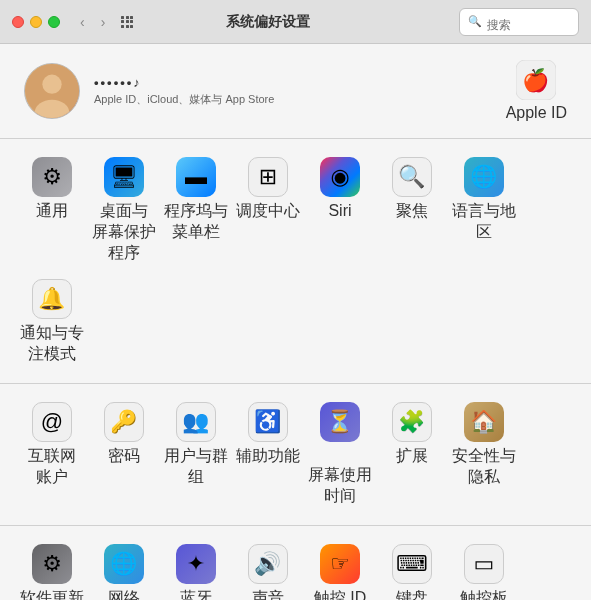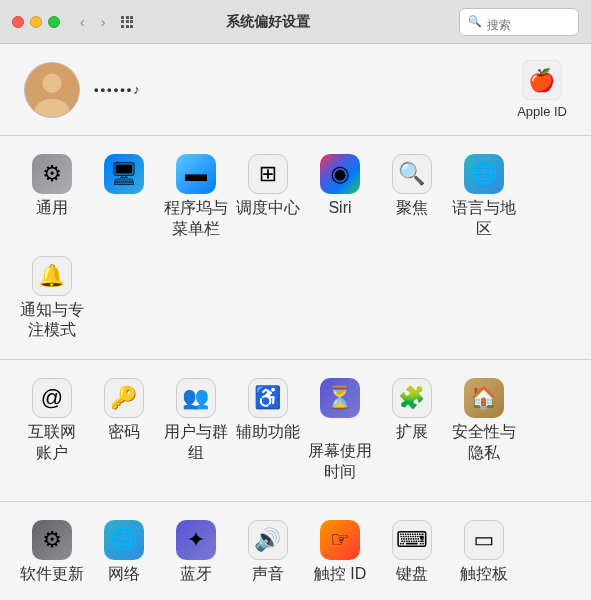--- a/index.html
+++ b/index.html
@@ -134,21 +134,21 @@
       cursor: pointer;
     }
     .profile-icon-img {
       width: 40px;
       height: 40px;
       display: flex;
       align-items: center;
       justify-content: center;
     }
     .profile-icon-label {
-      font-size: 13px;
+      font-size: 16px;
       color: #333;
       text-align: left;
     }
 
     
     .sections {
       overflow-y: auto;
       height: 498px;
     }
     .pref-section {
@@ -248,20 +248,21 @@
       <svg width="56" height="56" viewBox="0 0 56 56">
         <circle cx="28" cy="28" r="28" fill="#d4a06a"></circle>
         <circle cx="28" cy="22" r="10" fill="#e8c090"></circle>
         <ellipse cx="28" cy="52" rx="18" ry="14" fill="#e8c090"></ellipse>
       </svg>
     </div>
     <div data-name="profile-info">
       <div class="profile-name" data-name="profile-name">
         <span style="color:#333; letter-spacing:2px;">••••••</span><span>♪</span>
       </div>
+      <div class="profile-sub" data-name="profile-subtitle">Apple ID、iCloud、媒体与 App Store</div>
     </div>
   </div>
   <div class="profile-right" data-name="profile-right">
 
     <div class="profile-icon-item" data-name="apple-id-button">
       <div class="profile-icon-img" data-name="apple-id-icon">
 <svg width="40" height="40" viewBox="0 0 40 40">
   <rect width="40" height="40" rx="9" fill="#f0f0f0" stroke="#ccc" stroke-width="0.5"></rect>
   <text x="20" y="28" text-anchor="middle" font-size="22" fill="#555" font-family="Arial">🍎</text>
 </svg>
@@ -274,20 +275,22 @@
 
 <div class="sections" data-name="preferences-sections" id="sections-container">
 <div class="pref-section" data-name="pref-section-section1">
       <div class="pref-grid" data-name="pref-grid-section1">
         <div class="pref-item" data-name="pref-item-general">
           <div class="pref-icon icon-general" data-name="general-icon" style="font-size: 22px;">⚙</div>
           <div class="pref-label" data-name="general-label" style="white-space: pre-line;">通用</div>
         </div>
         <div class="pref-item" data-name="pref-item-desktop">
           <div class="pref-icon icon-desktop" data-name="desktop-icon" style="font-size: 22px;">🖥</div>
+          <div class="pref-label" data-name="desktop-label" style="white-space: pre-line;">桌面与
+屏幕保护程序</div>
         </div>
         <div class="pref-item" data-name="pref-item-dock">
           <div class="pref-icon icon-dock" data-name="dock-icon" style="font-size: 22px;">▬</div>
           <div class="pref-label" data-name="dock-label" style="white-space: pre-line;">程序坞与
 菜单栏</div>
         </div>
         <div class="pref-item" data-name="pref-item-mission">
           <div class="pref-icon icon-mission" data-name="mission-icon" style="font-size: 22px;">⊞</div>
           <div class="pref-label" data-name="mission-label" style="white-space: pre-line;">调度中心</div>
         </div>

